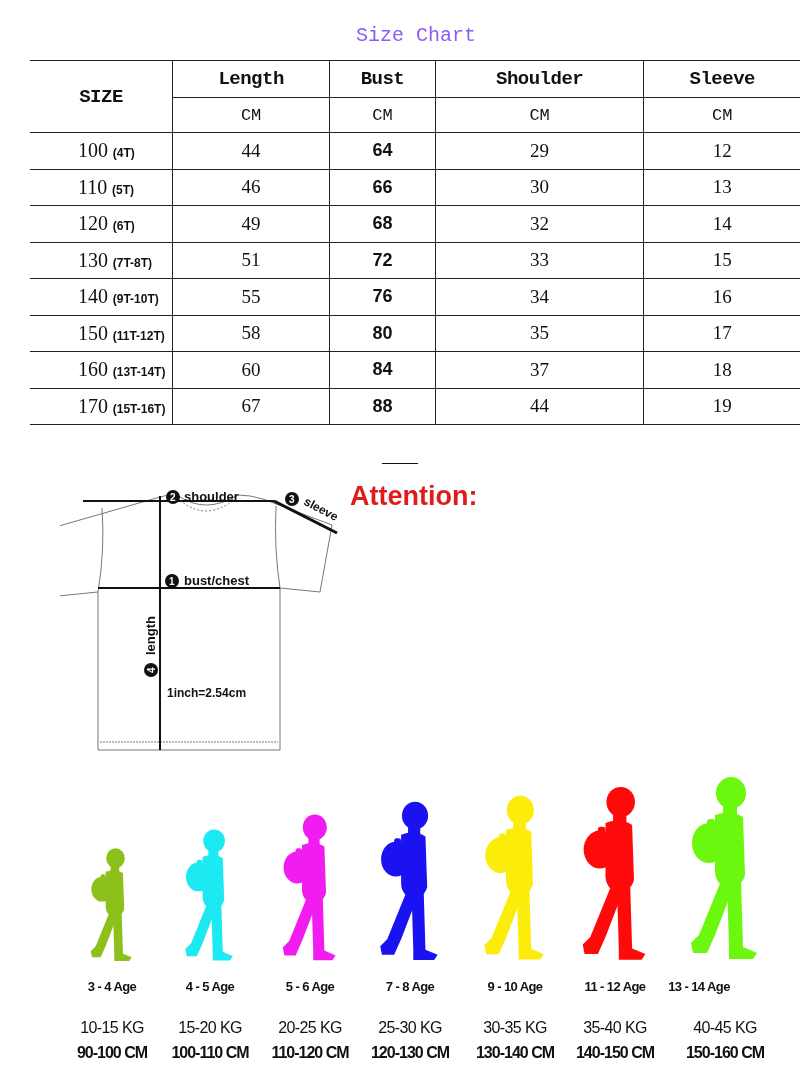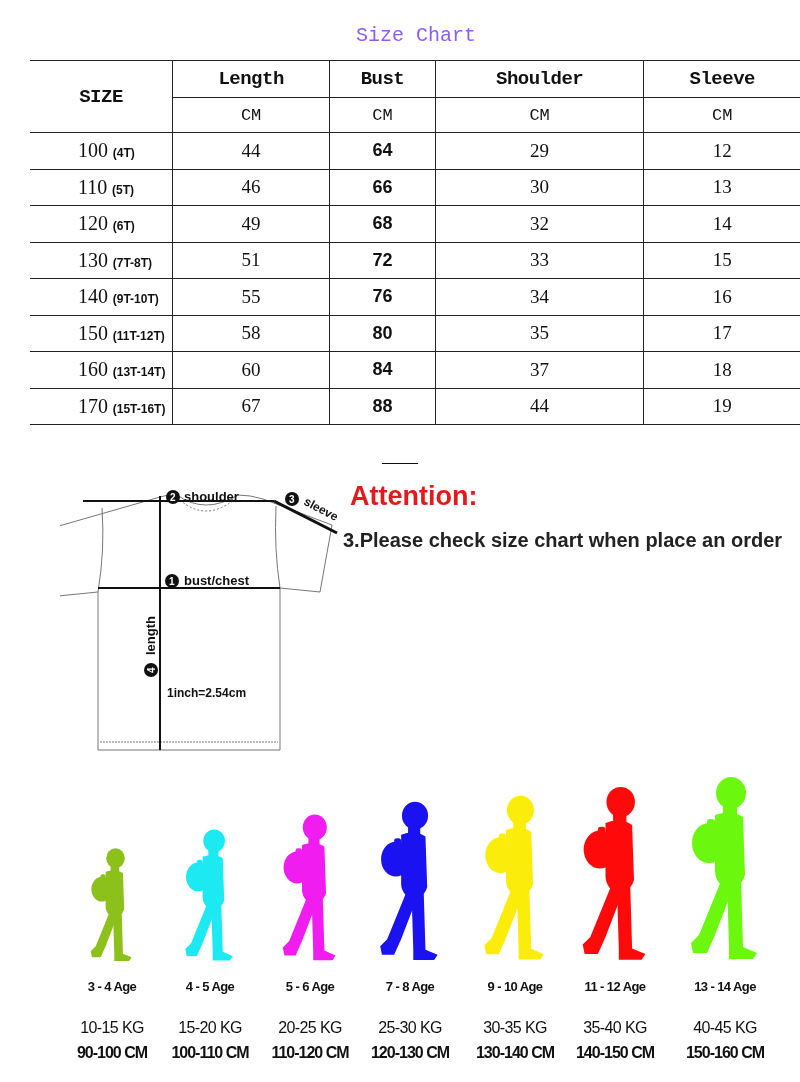--- a/index.html
+++ b/index.html
@@ -138,21 +138,20 @@
     <text x="124" y="115">bust/chest</text>
     <circle cx="91" cy="200" r="7" fill="#111"></circle>
       <text x="88" y="204" font-size="10" fill="#fff" transform="rotate(-90 91 200)">4</text>
     <text x="95" y="185" transform="rotate(-90 95 185)">length</text>
     <text x="107" y="227" font-size="12">1inch=2.54cm</text>
   </g>
 </svg>
 
 <div class="attention-title">Attention:</div>
 <div class="attention">
-  <p style="margin-left:-2px">3.Please check size chart when place an order</p>
 </div>
 
 <div class="kids" id="kids">
     <svg viewBox="0 0 80 190" width="49.6" height="117.8" style="position: absolute; left: 87.2px; top: 77.2px;">
       <g fill="#8cc11c">
     <ellipse cx="46" cy="18" rx="15" ry="16"></ellipse>
     <rect x="38" y="30" width="14" height="10"></rect>
     <path d="M30,40 Q46,34 58,42 L60,100 Q58,108 52,110 L36,110 Q30,104 30,96 Z"></path>
     <ellipse cx="24" cy="68" rx="17" ry="20"></ellipse>
     <rect x="22" y="44" width="8" height="10" rx="3"></rect>
@@ -239,16 +238,16 @@
     <div class="kid-cm" style="left: 255px;">110-120 CM</div>
     <div class="kid-label" style="left: 355px;">7 - 8 Age</div>
     <div class="kid-kg" style="left: 355px;">25-30 KG</div>
     <div class="kid-cm" style="left: 355px;">120-130 CM</div>
     <div class="kid-label" style="left: 460px;">9 - 10 Age</div>
     <div class="kid-kg" style="left: 460px;">30-35 KG</div>
     <div class="kid-cm" style="left: 460px;">130-140 CM</div>
     <div class="kid-label" style="left: 560px;">11 - 12 Age</div>
     <div class="kid-kg" style="left: 560px;">35-40 KG</div>
     <div class="kid-cm" style="left: 560px;">140-150 CM</div>
-    <div class="kid-label" style="left: 670px;">13 - 14 Age</div>
+    <div class="kid-label" style="left: 644px;">13 - 14 Age</div>
     <div class="kid-kg" style="left: 670px;">40-45 KG</div>
     <div class="kid-cm" style="left: 670px;">150-160 CM</div>
   </div>
 
 </body></html>

